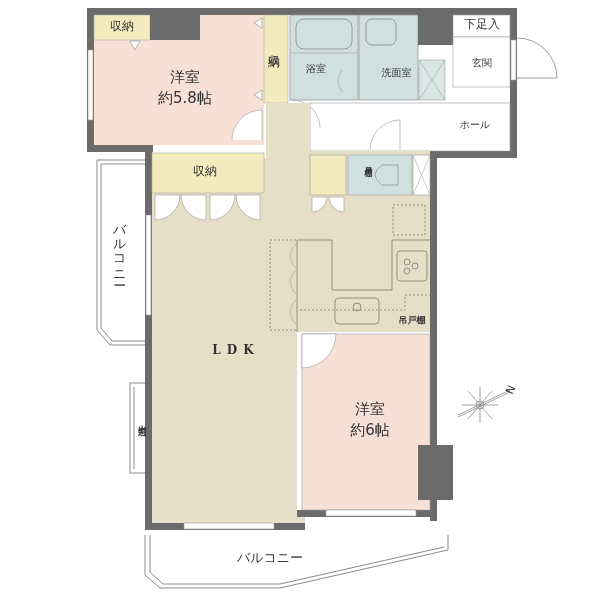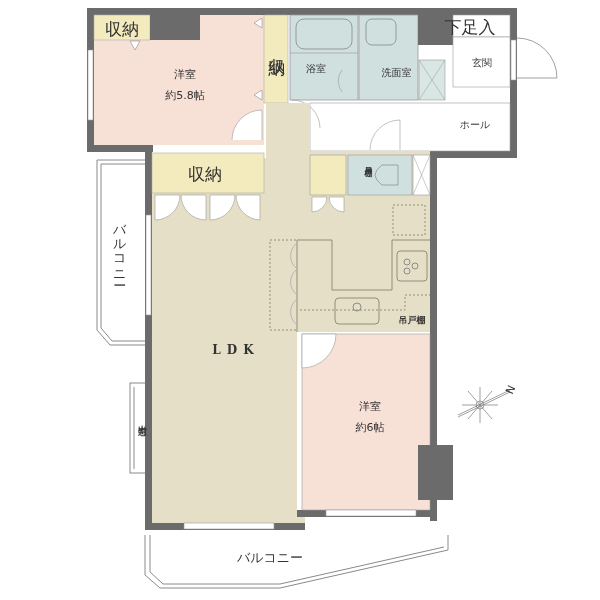--- a/index.html
+++ b/index.html
@@ -1,21 +1,21 @@
 <!DOCTYPE html>
 <html><head>
   <meta charset="utf-8">
   <style>
     html, body { margin: 0; padding: 0; background: #ffffff; }
     body { width: 600px; height: 600px; position: relative; overflow: hidden;
            font-family: "DejaVu Sans", "Liberation Sans", sans-serif; }
     #plan { position: absolute; left: 0; top: 0; width: 600px; height: 600px; }
     .lbl { position: absolute; color: #333; font-size: 10px; line-height: 1.25; text-align: center; white-space: nowrap; }
-    .lbl.big { font-size: 11px; }
-    .lbl.small { font-size: 17px; }
+    .lbl.big { font-size: 15px; }
+    .lbl.small { font-size: 12px; }
     .lbl.tiny { font-size: 8px; line-height: 1.05; font-weight: bold; }
     .lbl.vert { writing-mode: vertical-rl; text-orientation: upright; letter-spacing: 1px; }
     .lbl.serif { font-family: "DejaVu Serif", "Liberation Serif", serif; letter-spacing: 6px; font-size: 12px; font-weight: bold; }
   </style>
 </head>
 <body>
 
 <svg id="plan" viewBox="0 0 600 600" xmlns="http://www.w3.org/2000/svg">
 
   <g fill="none" stroke="#8a8a8a" stroke-width="1">
@@ -140,21 +140,21 @@
     <circle cx="0" cy="0" r="4"></circle>
   </g>
 </svg>
 
 <div class="lbl small" style="left:95px;top:19px;width:54px;">収納</div>
 <div class="lbl big" style="left:140px;top:68px;width:90px;">洋室</div>
 <div class="lbl big" style="left:140px;top:89px;width:90px;">約5.8帖</div>
 <div class="lbl small vert" style="left:266px;top:45px;">収納</div>
 <div class="lbl" style="left:296px;top:63px;width:40px;">浴室</div>
 <div class="lbl" style="left:361px;top:67px;width:71px;">洗面室</div>
-<div class="lbl small" style="left:442px;top:17px;width:56px;">下足入</div>
+<div class="lbl small" style="left:454px;top:17px;width:56px;">下足入</div>
 <div class="lbl" style="left:454px;top:57px;width:56px;">玄関</div>
 <div class="lbl" style="left:440px;top:119px;width:70px;text-align:center;">ホール</div>
 <div class="lbl small" style="left:170px;top:164px;width:70px;">収納</div>
 <div class="lbl tiny vert" style="left:363px;top:160px;">吊戸棚</div>
 <div class="lbl tiny" style="left:392px;top:316px;width:40px;font-size:9px;">吊戸棚</div>
 <div class="lbl serif" style="left:196px;top:343px;width:80px;">LDK</div>
 <div class="lbl big" style="left:330px;top:400px;width:80px;">洋室</div>
 <div class="lbl big" style="left:330px;top:421px;width:80px;">約6帖</div>
 <div class="lbl vert" style="left:111px;top:215px;font-size:13px;">バルコニー</div>
 <div class="lbl" style="left:215px;top:550px;width:110px;font-size:13px;">バルコニー</div>

